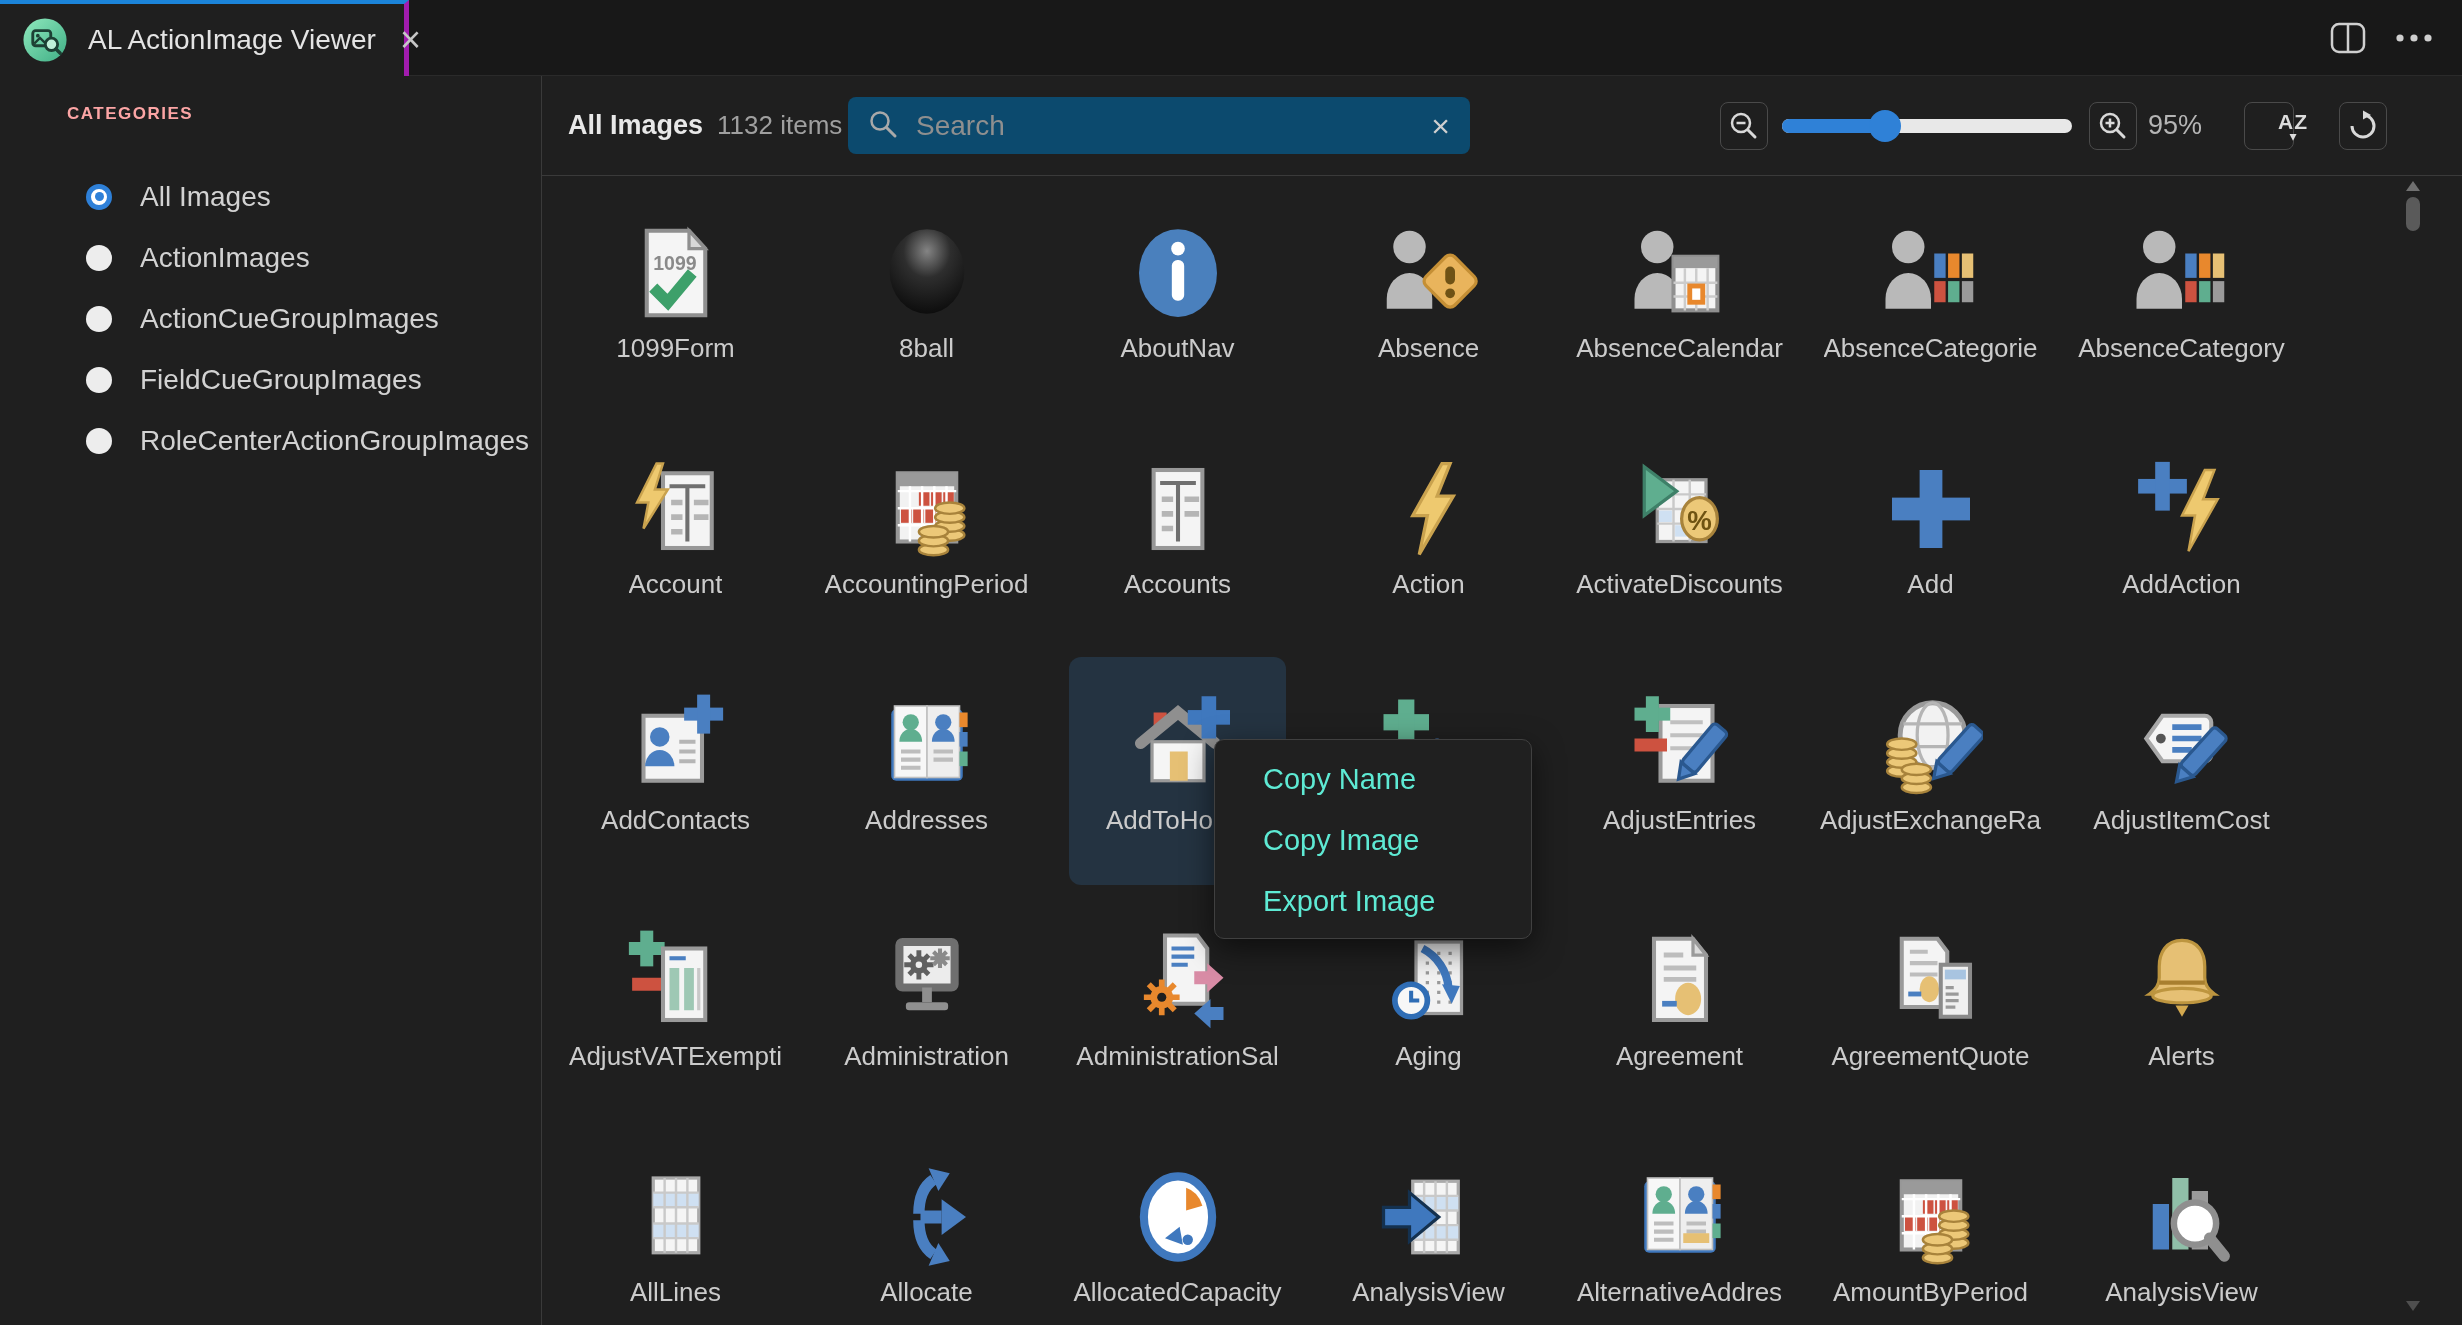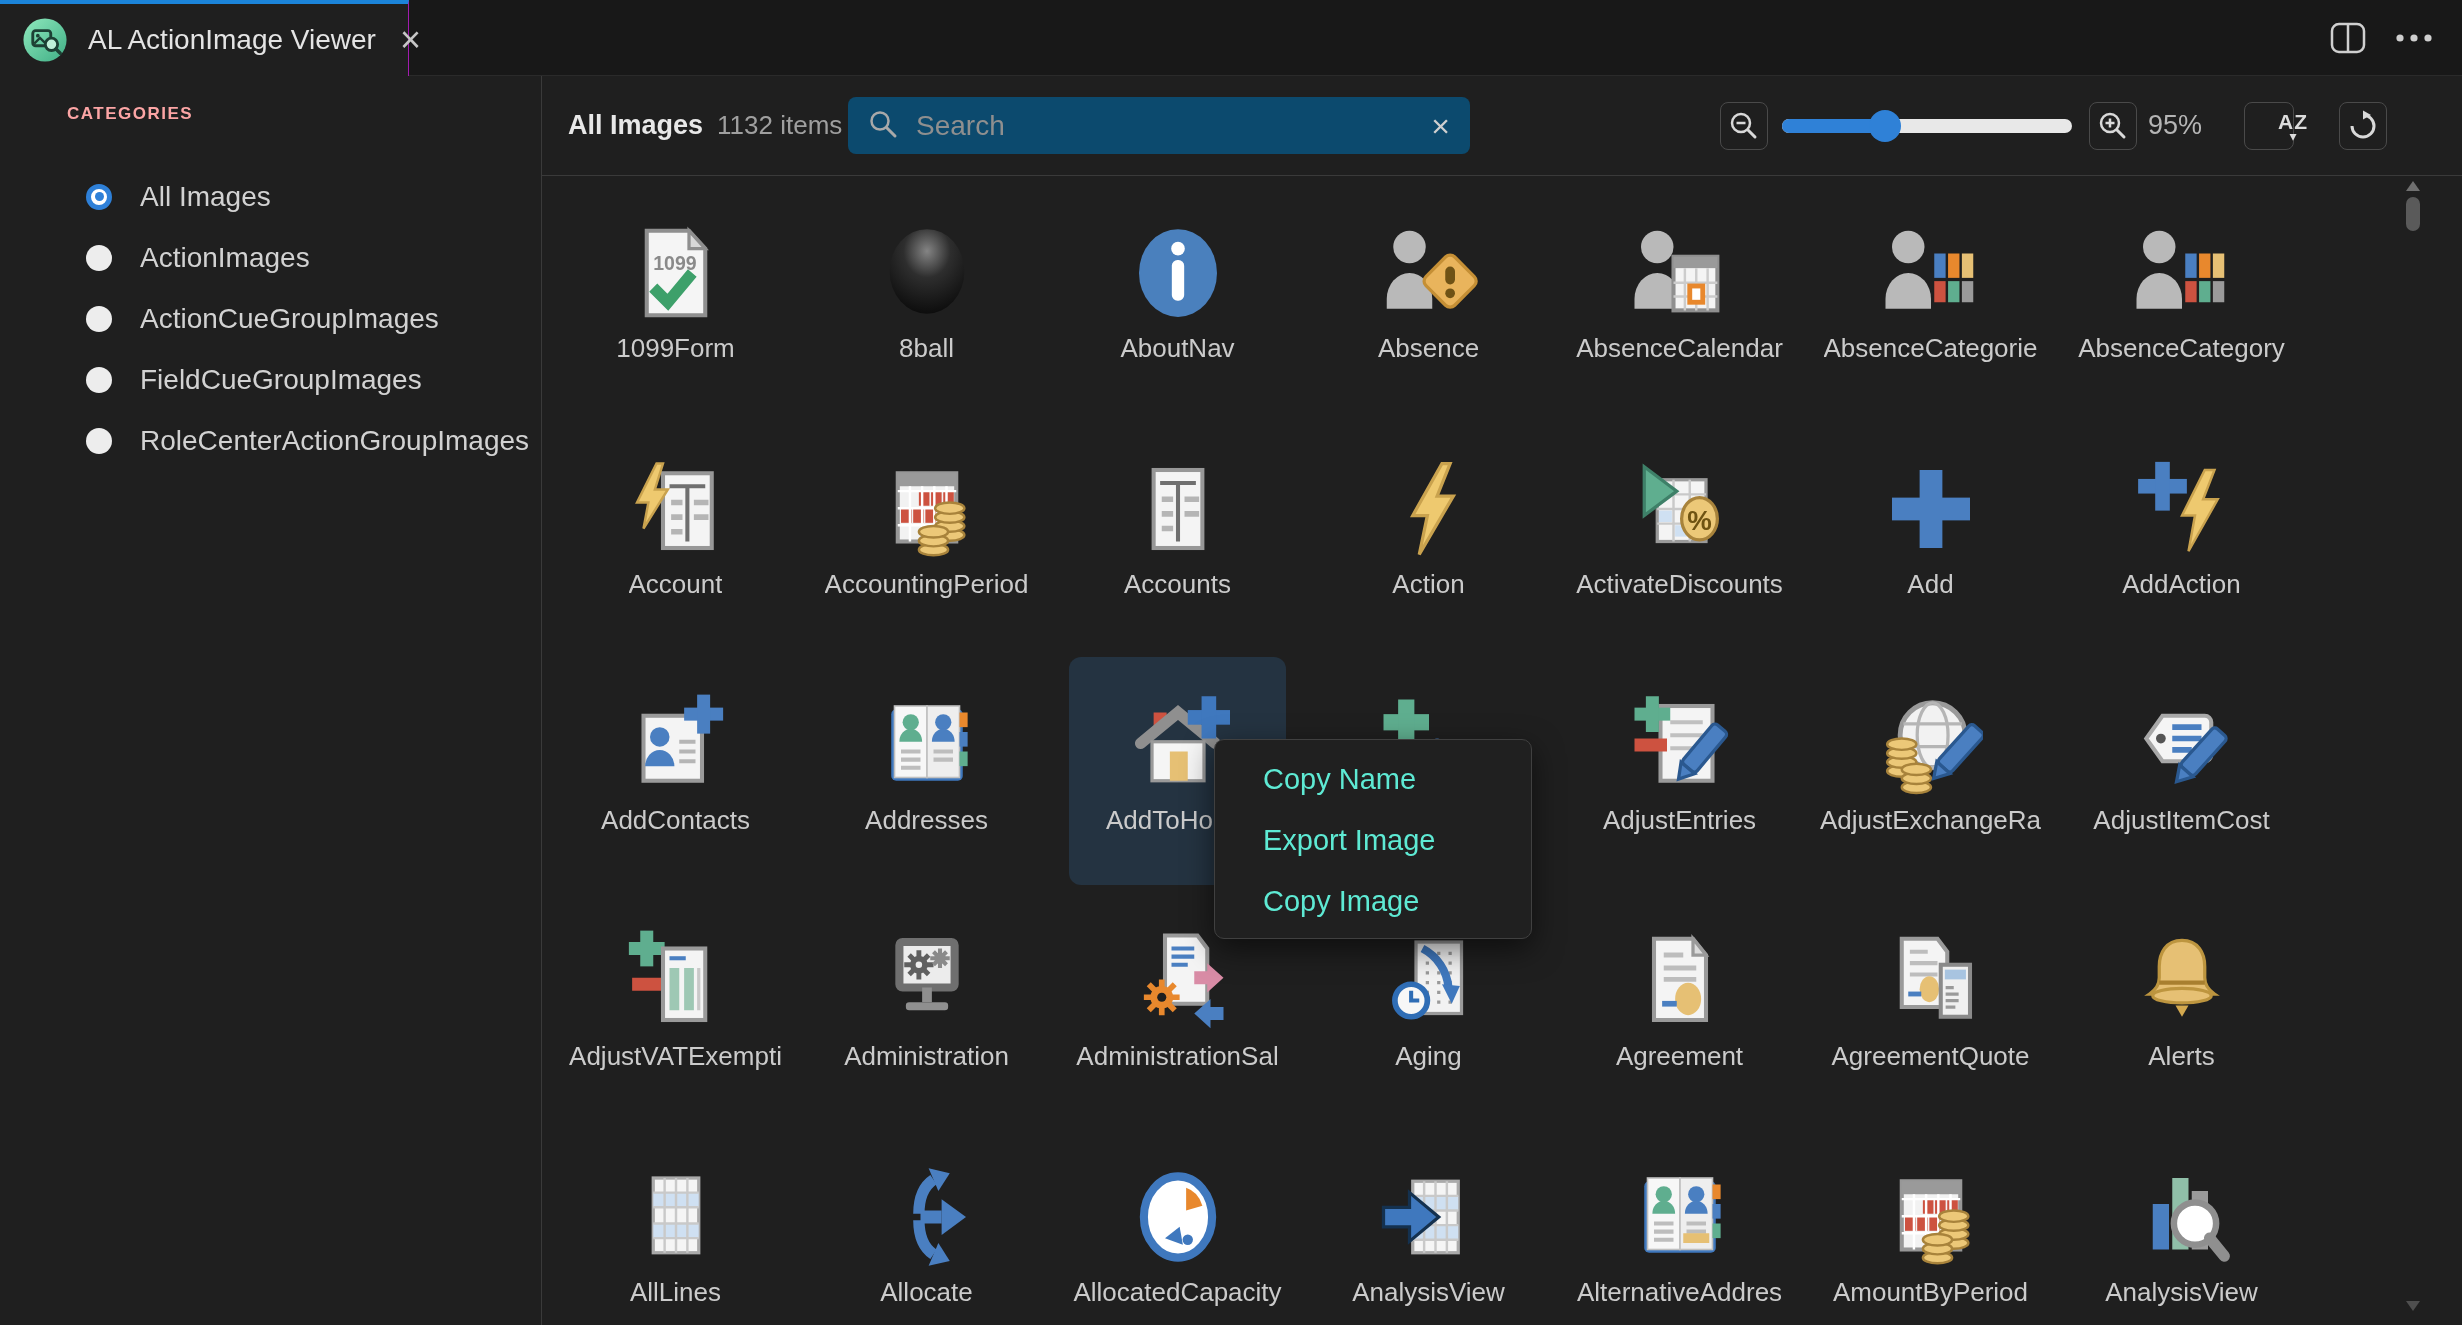--- a/index.html
+++ b/index.html
@@ -3,21 +3,21 @@
 <meta charset="utf-8">
 <style>
   html,body{margin:0;padding:0;background:#0d0d0d;}
   .screen{position:relative;width:2462px;height:1325px;background:#1f1f1f;overflow:hidden;
           font-family:"Liberation Sans","DejaVu Sans",sans-serif;color:#ccc;}
 
   
   .tabbar{position:absolute;left:0;top:0;right:0;height:76px;background:#181818;
           border-bottom:1px solid #2a2a2a;box-sizing:border-box;}
   .tab{position:absolute;left:0;top:0;width:409px;height:76px;background:#1f1f1f;
-       border-top:4px solid #1b84d9;border-right:1px solid #a21caf;box-sizing:border-box;
+       border-top:4px solid #1b84d9;border-right:5px solid #a21caf;box-sizing:border-box;
        display:flex;align-items:center;gap:20px;padding:11px 22px;cursor:pointer;}
   .tab-logo{width:46px;height:46px;flex:none;}
   .tab-title{font-size:28px;color:#e4e4e4;white-space:nowrap;}
   .tab-close{margin-left:4px;font-size:36px;color:#c6c6c6;line-height:1;cursor:pointer;}
   .win-actions{position:absolute;right:28px;top:0;height:76px;display:flex;align-items:center;gap:28px;}
   .win-actions span{cursor:pointer;display:flex;align-items:center;}
 
   
   .sidebar{position:absolute;left:0;top:76px;bottom:0;width:542px;border-right:1px solid #3a3a3a;box-sizing:border-box;}
   .side-header{margin:28px 0 0 67px;font-size:17px;font-weight:bold;letter-spacing:1.5px;color:#fca5a5;}
@@ -701,20 +701,20 @@
             <circle cx="40" cy="36" r="13" fill="#ffffff" stroke="#8f8f8f" stroke-width="4"></circle>
             <path d="M49 45 L58 56" stroke="#8f8f8f" stroke-width="7" stroke-linecap="round"></path>
           </svg>
         </div>
         <div class="tile-label">AnalysisView</div>
       </div>
     </div>
 
   <div class="ctx" id="context-menu">
       <div class="ctx-item">Copy Name</div>
+      <div class="ctx-item">Copy Image</div>
       <div class="ctx-item">Export Image</div>
-      <div class="ctx-item">Copy Image</div>
     </div>
 
   <div class="vs-up"></div>
   <div class="vs-thumb"></div>
   <div class="vs-down"></div>
 </div>
 
 </body></html>

